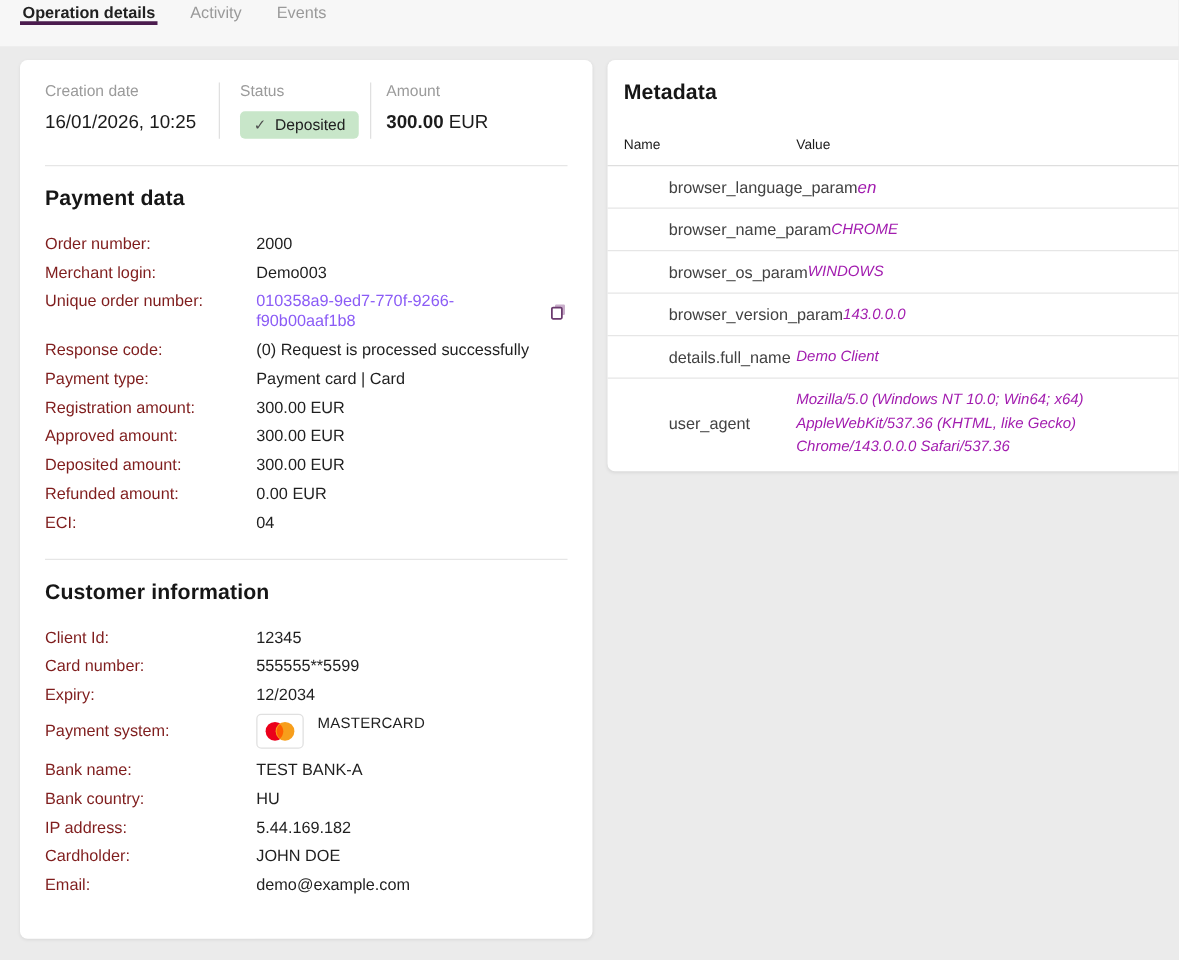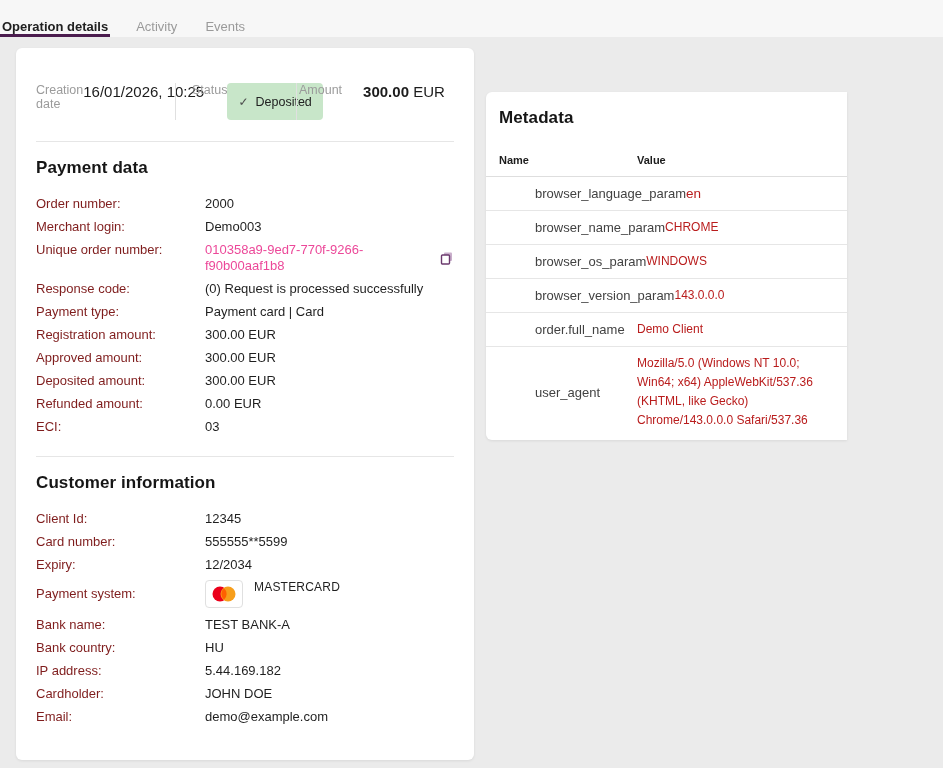--- a/index.html
+++ b/index.html
@@ -9,22 +9,22 @@
     font-family: "Liberation Sans", sans-serif;
     color: #1f1f1f;
     overflow: hidden;
   }
 
   
   .topbar {
     background: #f7f7f7;
     height: 37px;
     display: flex;
-    align-items: flex-end;
-    padding-left: 0;
+    align-items: flex-start;
+    padding-left: 16px;
   }
   .tab {
     font-size: 13px;
     color: #9a9a9a;
     display: flex;
     align-items: center;
     padding: 2px 2px 0;
     margin-right: 24px;
     border-bottom: 3px solid transparent;
     cursor: pointer;
@@ -42,28 +42,28 @@
     align-items: flex-start;
     gap: 12px;
     padding: 11px 0 0 16px;
   }
   .card {
     background: #ffffff;
     border-radius: 6px;
     box-shadow: 0 1px 3px rgba(0,0,0,0.08);
   }
   .card.left  { width: 458px; }
-  .card.right { width: 361px; border-top-right-radius: 0; border-bottom-right-radius: 0; margin-top: 44px; }
+  .card.right { width: 457px; border-top-right-radius: 0; border-bottom-right-radius: 0; }
 
   
   .summary { display: flex; padding: 18px 20px 0; }
-  .summary-col { display: flex; flex-direction: row; margin-top: 17px; }
+  .summary-col { display: flex; flex-direction: column; }
   .summary-col.c1 { width: 139px; padding-right: 16px; }
   .summary-col.c2 { width: 121px; padding-left: 16px; border-left: 1px solid #e0e0e0; }
-  .summary-col.c3 { padding-left: 2px; border-left: 1px solid #e0e0e0; flex: 1; gap: 21px; }
+  .summary-col.c3 { padding-left: 12px; border-left: 1px solid #e0e0e0; flex: 1; }
   .sum-label { font-size: 12.5px; color: #9b9b9b; margin-bottom: 9px; }
   .sum-value { font-size: 15px; color: #1c1c1c; white-space: nowrap; }
   .sum-value b { font-weight: 700; }
   .badge {
     display: inline-flex;
     align-items: center;
     gap: 7px;
     background: #c8e6c9;
     border-radius: 4px;
     padding: 4px 11px;
@@ -85,21 +85,21 @@
 
   
   .kv { padding: 18px 20px 0; }
   .kv-row { display: flex; align-items: flex-start; margin-bottom: 7px; min-height: 16px; }
   .kv-label { flex: 0 0 169px; font-size: 13px; color: #7f1d1d; line-height: 16px; }
   .kv-value { font-size: 13px; color: #1f1f1f; line-height: 16px; }
   .kv-row.tall { align-items: center; margin-bottom: 9px; }
   .kv-row.tall .kv-label { align-self: center; }
 
   .link-wrap { display: flex; align-items: center; gap: 8px; }
-  .kv-value.link { color: #ec4899; cursor: pointer; }
+  .kv-value.link { color: #8b5cf6; cursor: pointer; }
   .copy-btn { cursor: pointer; display: inline-flex; }
 
   .ps-box {
     width: 38px; height: 28px;
     border: 1px solid #e0e0e0;
     border-radius: 4px;
     display: inline-flex;
     align-items: center;
     justify-content: center;
     margin-right: 11px;
@@ -110,32 +110,32 @@
 
   .left-pad-bottom { height: 28px; }
 
   
   .card.right h2.section-title { margin: 16px 13px 0; }
   .meta-header {
     display: flex;
     padding: 26px 13px 10px;
     border-bottom: 1px solid #dedede;
   }
-  .meta-header div { font-size: 11px; font-weight: 700; color: #1c1c1c; }
+  .meta-header div { font-size: 11px; font-weight: 400; color: #1c1c1c; }
   .mh-name { flex: 0 0 138px; }
   .meta-row {
     display: flex;
     align-items: center;
     padding: 7px 13px;
     min-height: 30px;
     border-bottom: 1px solid #e6e6e6;
   }
   .meta-row:last-child { border-bottom: none; padding-bottom: 10px; }
   .meta-name { flex: 0 0 138px; font-size: 13px; color: #424242; padding-left: 36px; }
-  .meta-value { flex: 1; font-size: 12px; color: #b91c1c; line-height: 19px; padding-right: 4px; }
+  .meta-value { flex: 1; font-size: 12px; color: #a21caf; line-height: 19px; padding-right: 4px; font-style: italic; }
   .meta-value.first { font-size: 13.5px; }
 </style>
 </head>
 <body>
 
 <div class="topbar">
   <div class="tab active">Operation details</div>
   <div class="tab">Activity</div>
   <div class="tab">Events</div>
 </div>
@@ -205,21 +205,21 @@
       <div class="kv-row">
         <div class="kv-label">Deposited amount:</div>
         <div class="kv-value">300.00 EUR</div>
       </div>
       <div class="kv-row">
         <div class="kv-label">Refunded amount:</div>
         <div class="kv-value">0.00 EUR</div>
       </div>
       <div class="kv-row">
         <div class="kv-label">ECI:</div>
-        <div class="kv-value">03</div>
+        <div class="kv-value">04</div>
       </div>
     </div>
 
     <div class="hr"></div>
 
     <h2 class="section-title">Customer information</h2>
     <div class="kv">
       <div class="kv-row">
         <div class="kv-label">Client Id:</div>
         <div class="kv-value">12345</div>
@@ -285,21 +285,21 @@
     </div>
     <div class="meta-row">
       <div class="meta-name">browser_os_param</div>
       <div class="meta-value">WINDOWS</div>
     </div>
     <div class="meta-row">
       <div class="meta-name">browser_version_param</div>
       <div class="meta-value">143.0.0.0</div>
     </div>
     <div class="meta-row">
-      <div class="meta-name">order.full_name</div>
+      <div class="meta-name">details.full_name</div>
       <div class="meta-value">Demo Client</div>
     </div>
     <div class="meta-row">
       <div class="meta-name">user_agent</div>
       <div class="meta-value">Mozilla/5.0 (Windows NT 10.0; Win64; x64) AppleWebKit/537.36 (KHTML, like Gecko) Chrome/143.0.0.0 Safari/537.36</div>
     </div>
   </div>
 
 </div>
 

